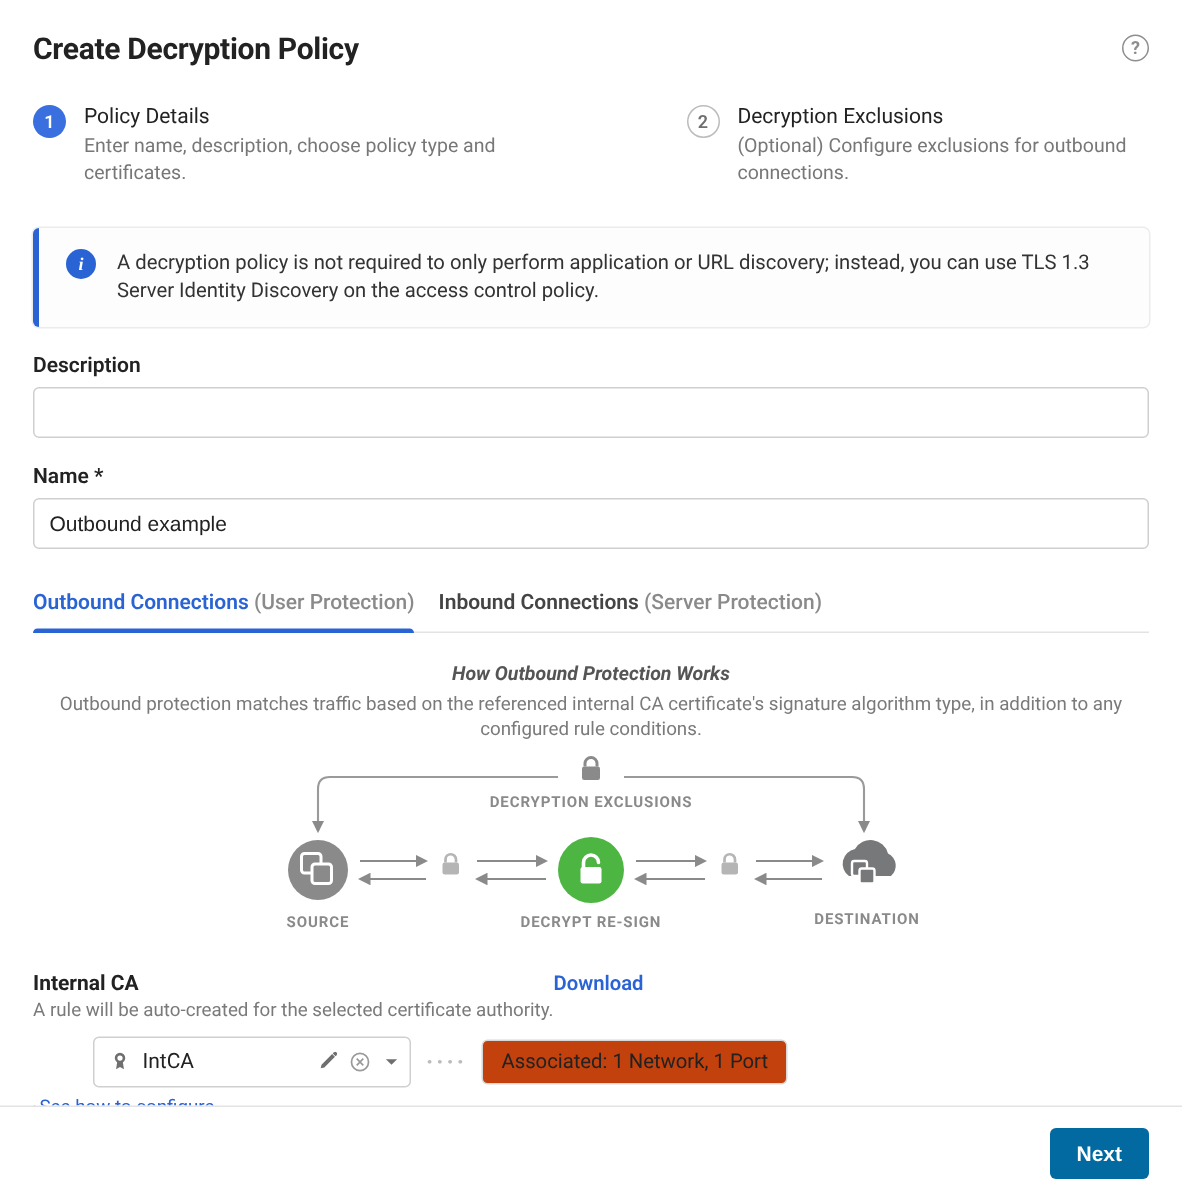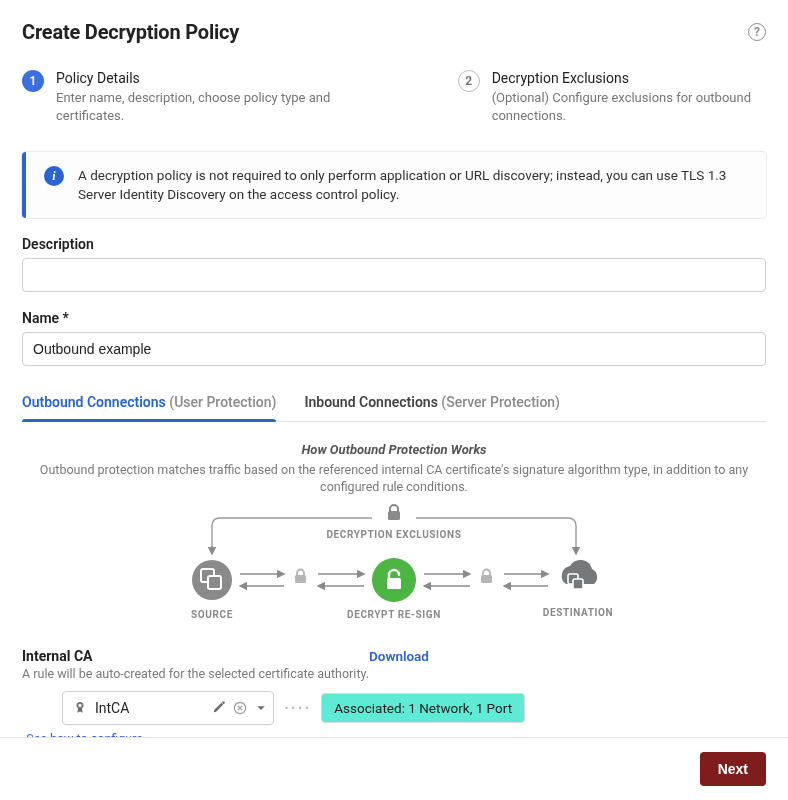--- a/index.html
+++ b/index.html
@@ -23,55 +23,55 @@
   .badge-active { background:#3a6fe0;color:#fff; }
   .badge-inactive { background:#fff;color:#6f6f6f;border:1px solid #bcbcbc; }
   .step-title { font-size:14px;color:#222;margin-bottom:3px; }
   .step-desc { font-size:13px;color:#777;line-height:1.35; }
   .info-box { margin-top:28px; border-left:4px solid #2a63d4; border-radius:4px; background:#fdfdfd; padding:14px 18px; display:flex; gap:14px; box-shadow:0 0 0 1px #ececec; }
   .info-icon { width:20px;height:20px;border-radius:50%;background:#2a63d4;color:#fff;display:flex;align-items:center;justify-content:center;font-size:12px;font-weight:700;flex-shrink:0;font-family:Georgia, serif;font-style:italic; }
   .info-text { font-size:13.5px;color:#333;line-height:1.4; }
   .field-block { margin-top:18px; }
   .field-label { font-size:14px;font-weight:600;margin-bottom:6px; }
   .text-input { width:100%; height:34px; border:1px solid #cfcfcf;border-radius:4px;padding:0 10px;font-size:14px;color:#222; }
-  .tabs { display:flex; gap:28px; margin-top:18px; border-bottom:1px solid #e3e3e3;text-align:right; }
+  .tabs { display:flex; gap:16px; margin-top:18px; border-bottom:1px solid #e3e3e3;text-align:right; }
   .tab { padding:10px 0 11px 0; font-size:14px; cursor:pointer; position:relative; }
   .tab.active .tab-main { color:#2a63d4; font-weight:600; }
   .tab.active::after { content:""; position:absolute; left:0; right:0; bottom:-1px; height:3px; background:#2a63d4; border-radius:3px 3px 0 0; }
   .tab-main { color:#444; font-weight:600; }
   .tab-sub { color:#8a8a8a; font-weight:500; }
   .diagram-area { text-align:center; margin-top:20px; }
   .dia-title { font-size:13px; font-weight:700; color:#555; margin-bottom:4px;font-style:italic; }
   .dia-desc { font-size:12.5px; color:#7a7a7a; line-height:1.4; padding:0 8px; }
   .diagram-svg { display:block; margin: 6px auto 0 auto; }
   .ca-row { display:flex; justify-content:flex-start; align-items:flex-start; margin-top:16px; }
   .ca-title { font-size:14px; font-weight:700; }
   .ca-desc { font-size:12.5px; color:#7a7a7a; margin-top:2px; }
   .download-link { color:#2a63d4; font-size:13.5px; font-weight:600; cursor:pointer; }
   .ca-controls { display:flex; align-items:center; gap:10px; margin-top:10px;margin-left:40px; }
   .ca-select { display:flex; align-items:center; gap:8px; width:212px; height:34px; border:1px solid #cfcfcf;border-radius:4px;padding:0 6px 0 10px;font-size:14px;color:#555; position:relative; }
   .ca-select .val { flex:1; color:#222; }
   .mini-ico { color:#6f6f6f; display:flex; align-items:center; }
   .dots { color:#bcbcbc; letter-spacing:2px; font-weight:700; }
-  .assoc-chip { border:1px solid #d8d8d8;border-radius:4px;padding:6px 12px;font-size:13.5px;color:#222; background:#5eead4; }
+  .assoc-chip { border:1px solid #d8d8d8;border-radius:4px;padding:6px 12px;font-size:13.5px;color:#222; background:#c2410c; }
   .configure-link { margin-top:6px; font-size:12.5px; }
   .configure-link a { color:#2a63d4; text-decoration:none; border-bottom:1px solid #2a63d4; }
   .configure-link .chev { color:#2a63d4; margin-right:1px; font-size:11px; }
   .footer {
     position:absolute; left:0; right:0; bottom:0;
     border-top:1px solid #e3e3e3;
     padding:14px 22px;
     display:flex;
     justify-content:flex-end;
     gap:16px;
     background:#fff;
   }
   .btn { height:34px; padding:0 18px; border-radius:4px; font-size:14px; font-weight:600; cursor:pointer; display:flex; align-items:center; }
   .btn-text { background:none;border:none;color:#2a63d4; }
-  .btn-primary { background:#7f1d1d;border:none;color:#fff; }
+  .btn-primary { background:#0369a1;border:none;color:#fff; }
 </style>
 </head>
 <body>
 
 <div class="page">
   <div class="title-row">
     <h1>Create Decryption Policy</h1>
     <div class="help-icon">?</div>
   </div>
 

